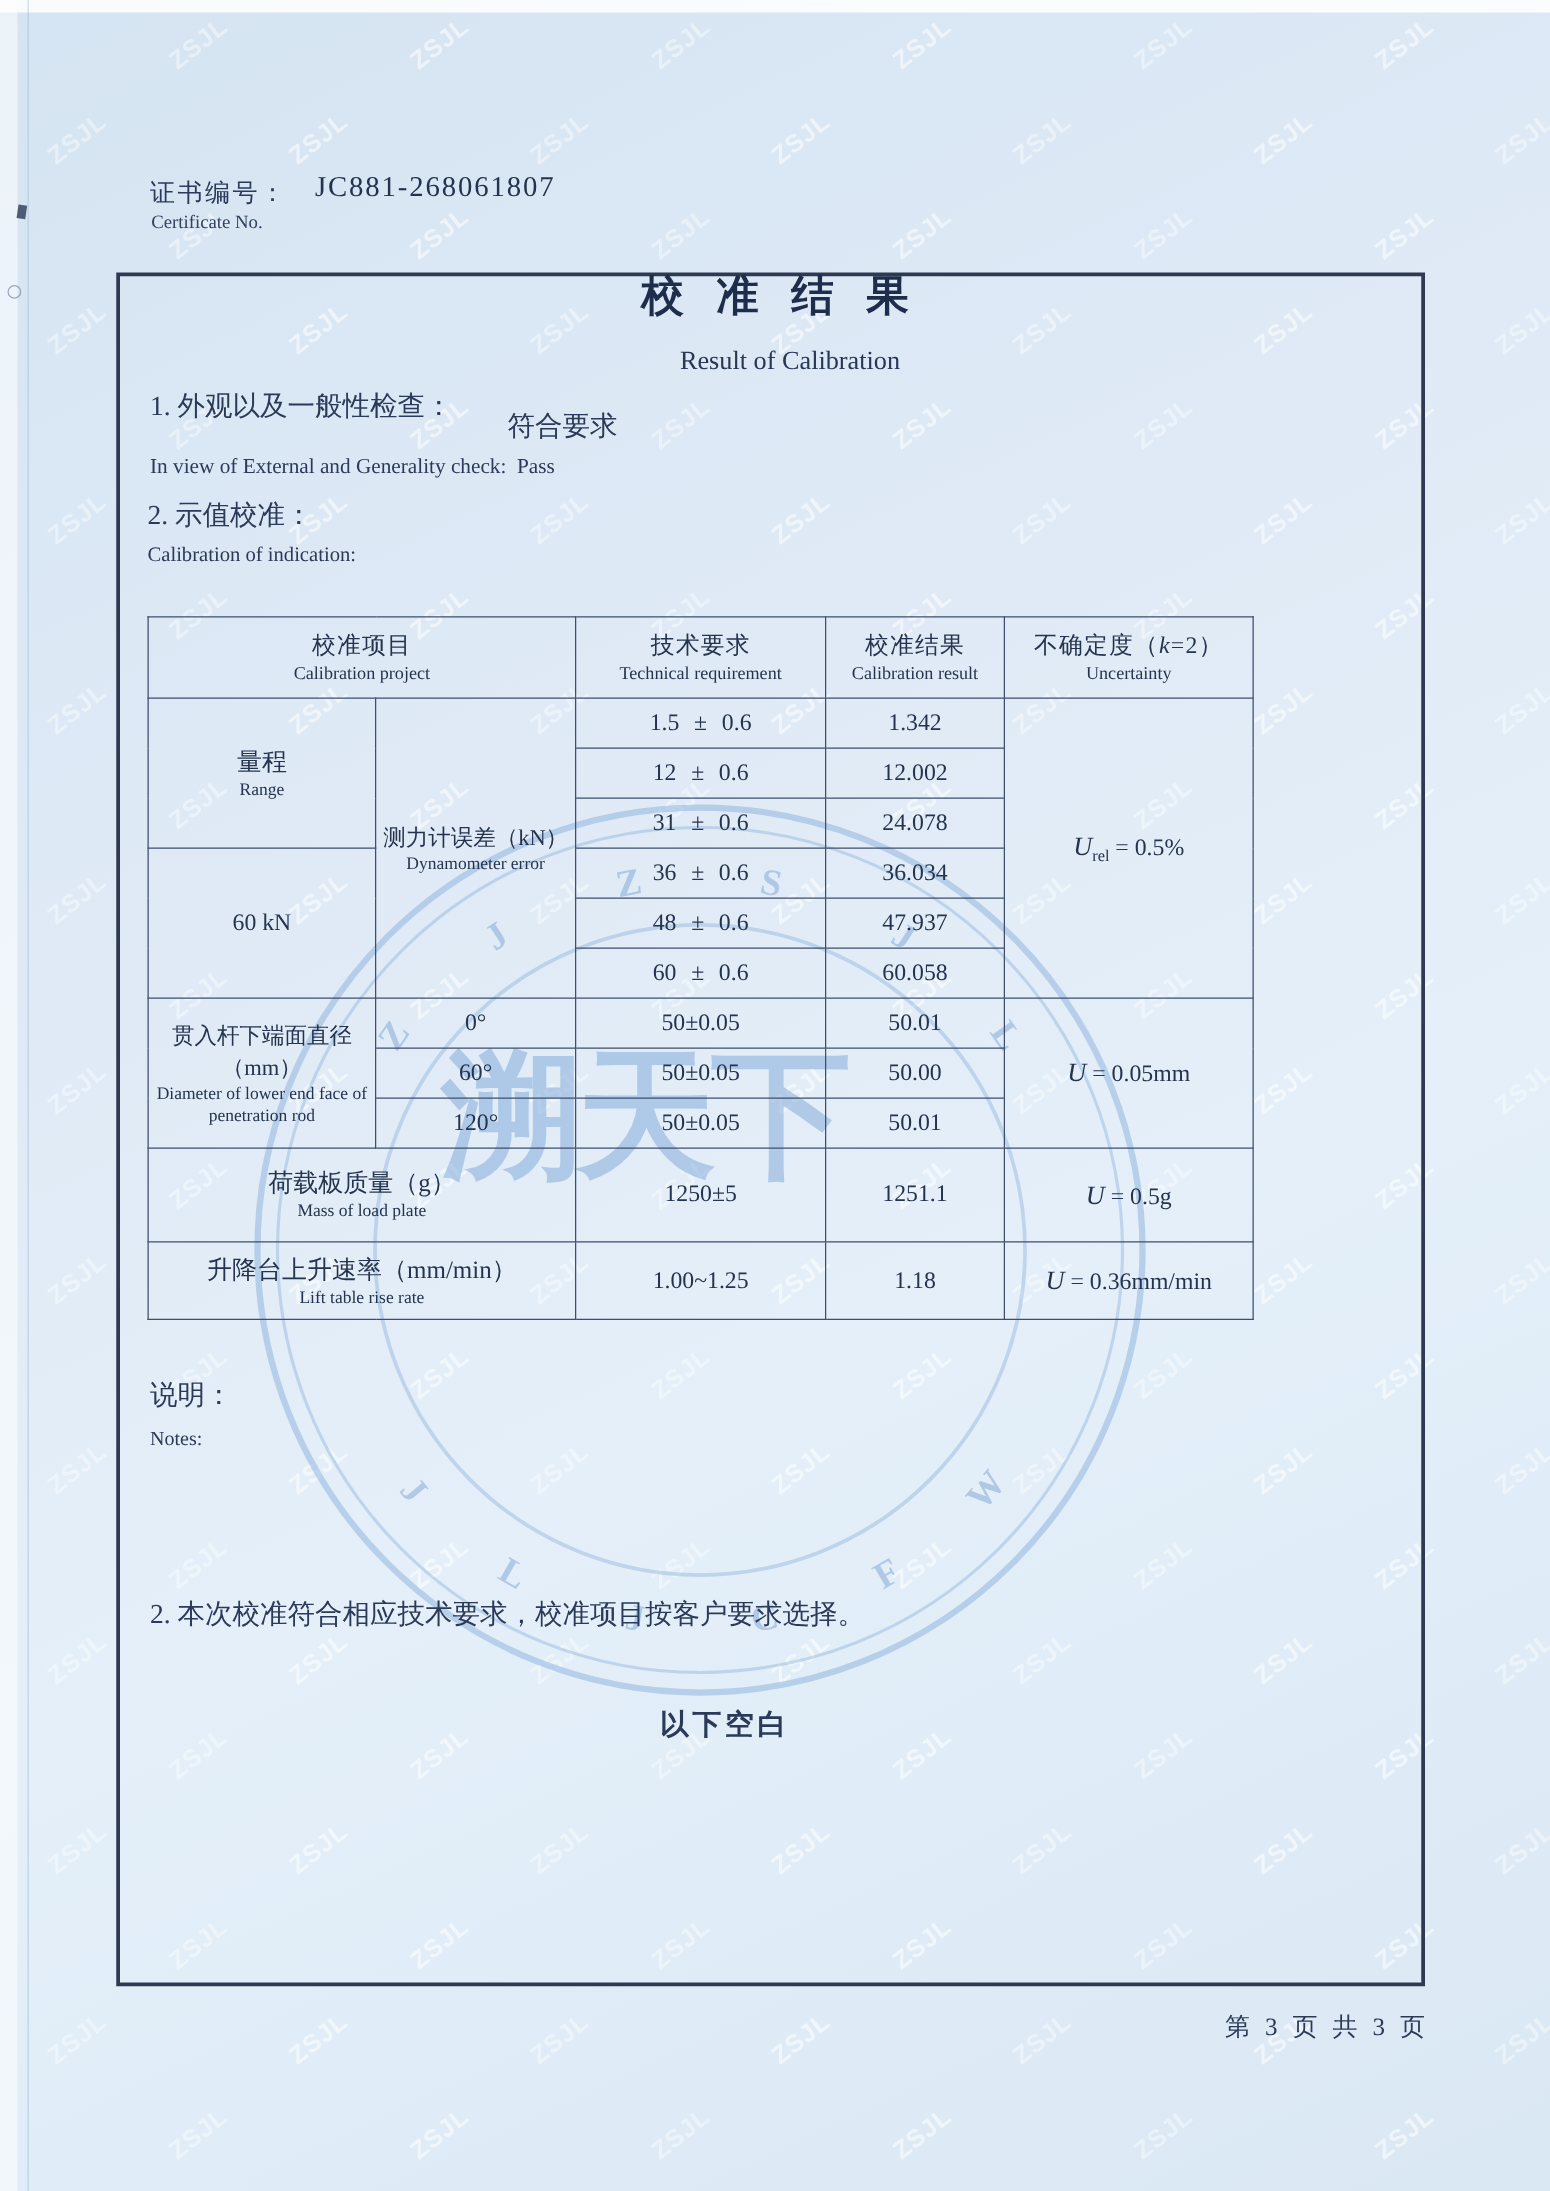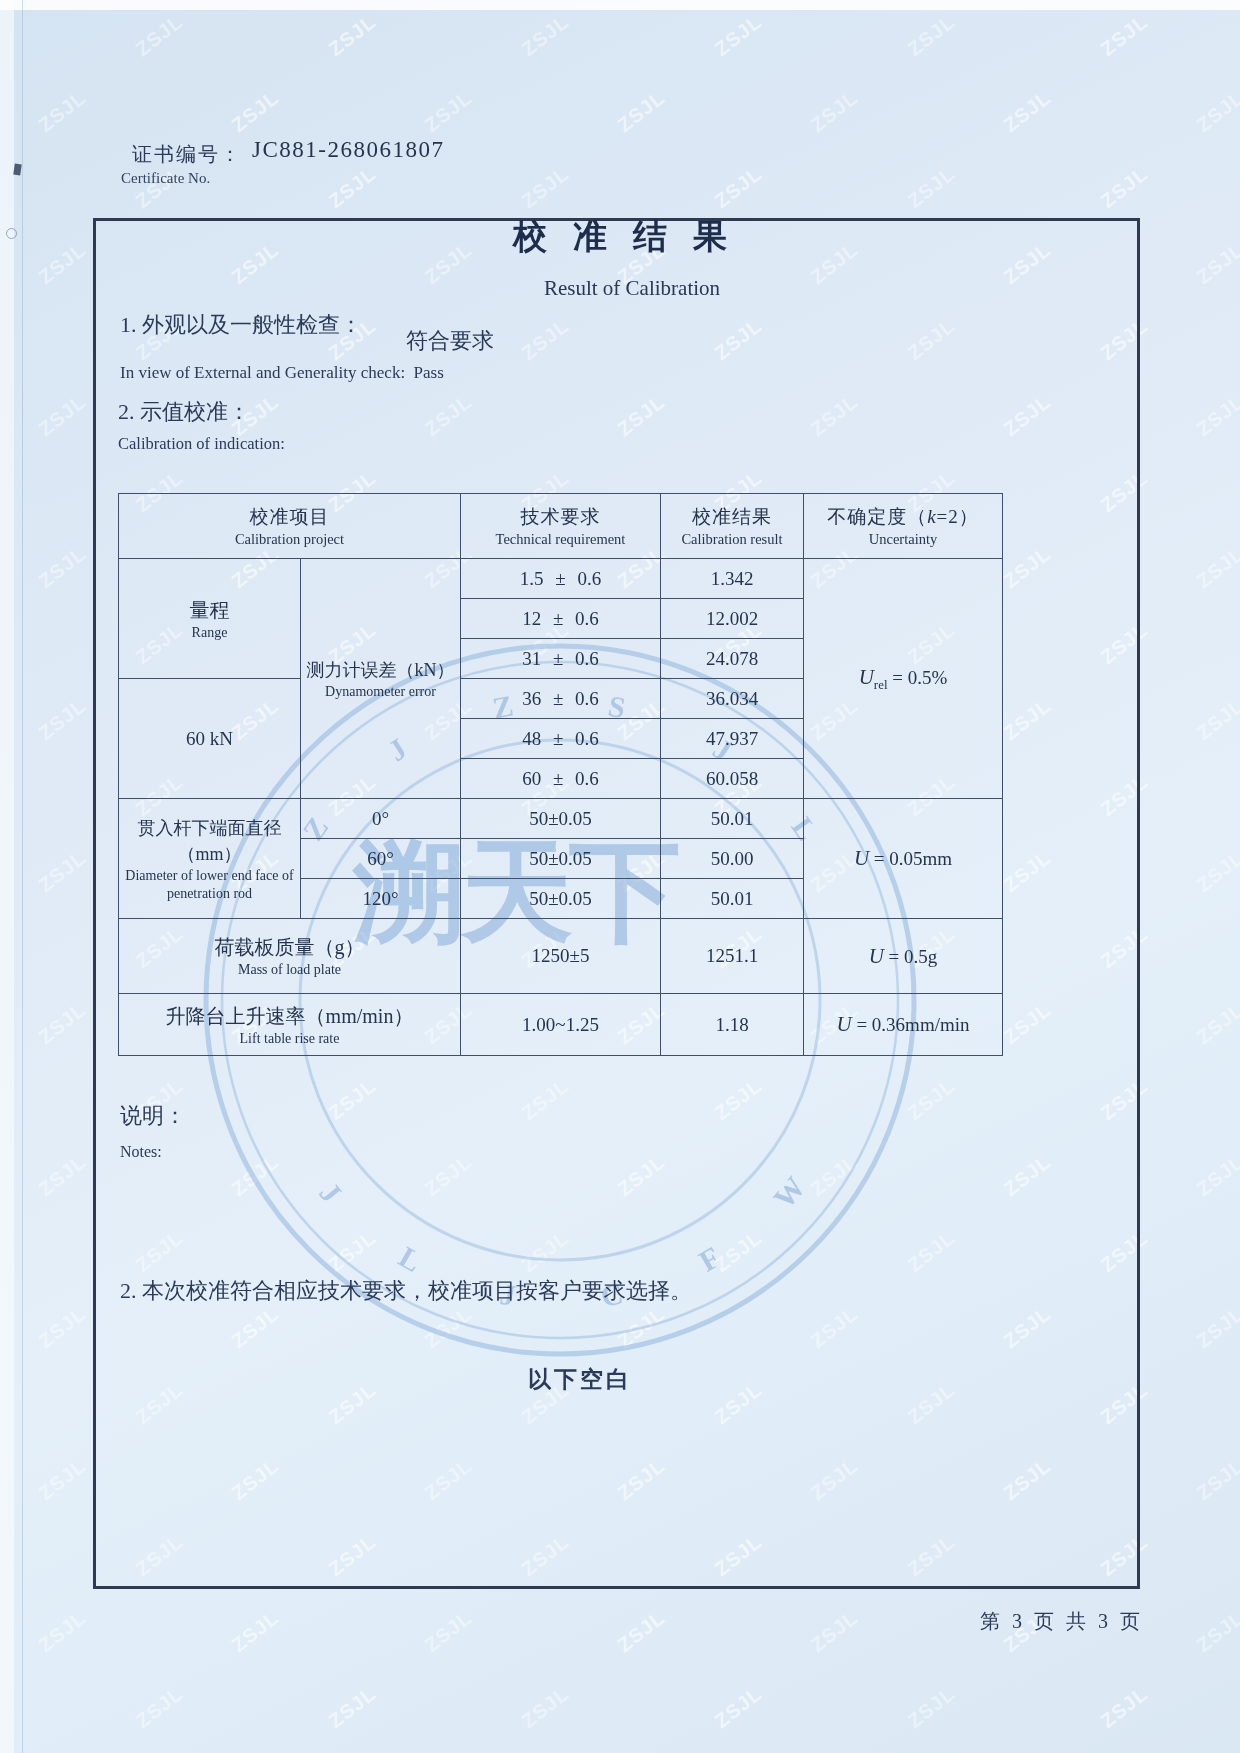--- a/index.html
+++ b/index.html
@@ -19,21 +19,21 @@
   #wm-layer span{
     position:absolute; font-family:"Liberation Sans",sans-serif; font-weight:bold;
     font-size:20px; letter-spacing:1px; color:#ffffff; transform:rotate(-38deg);
   }
   #seal-svg{position:absolute;left:198px;top:638px;z-index:2;pointer-events:none;}
 
   .content{position:absolute;inset:0;z-index:3;}
   .frame{position:absolute;left:93px;top:218px;width:1041px;height:1365px;border:3px solid #2f3a52;}
 
   .abs{position:absolute;}
-  .cert-cn{left:132px;top:141px;font-size:20px;letter-spacing:2px;}
+  .cert-cn{left:120px;top:141px;font-size:20px;letter-spacing:2px;}
   .cert-val{left:252px;top:137px;font-size:23px;letter-spacing:1.5px;color:#24344f;}
   .cert-en{left:121px;top:170px;font-size:15px;color:#31415e;}
 
   .title-wrap{left:0;top:214px;width:1240px;text-align:center;}
   .title-wrap span{font-size:34px;font-weight:600;letter-spacing:26px;margin-right:-26px;color:#1e2d4b;}
   .subtitle{left:0;top:276px;width:1240px;text-align:center;font-size:21px;color:#27375ا4;padding-left:12px;}
   .subtitle{color:#273754;}
 
   .s1-cn{left:120px;top:310px;font-size:22px;}
   .s1-val{left:406px;top:326px;font-size:22px;}

